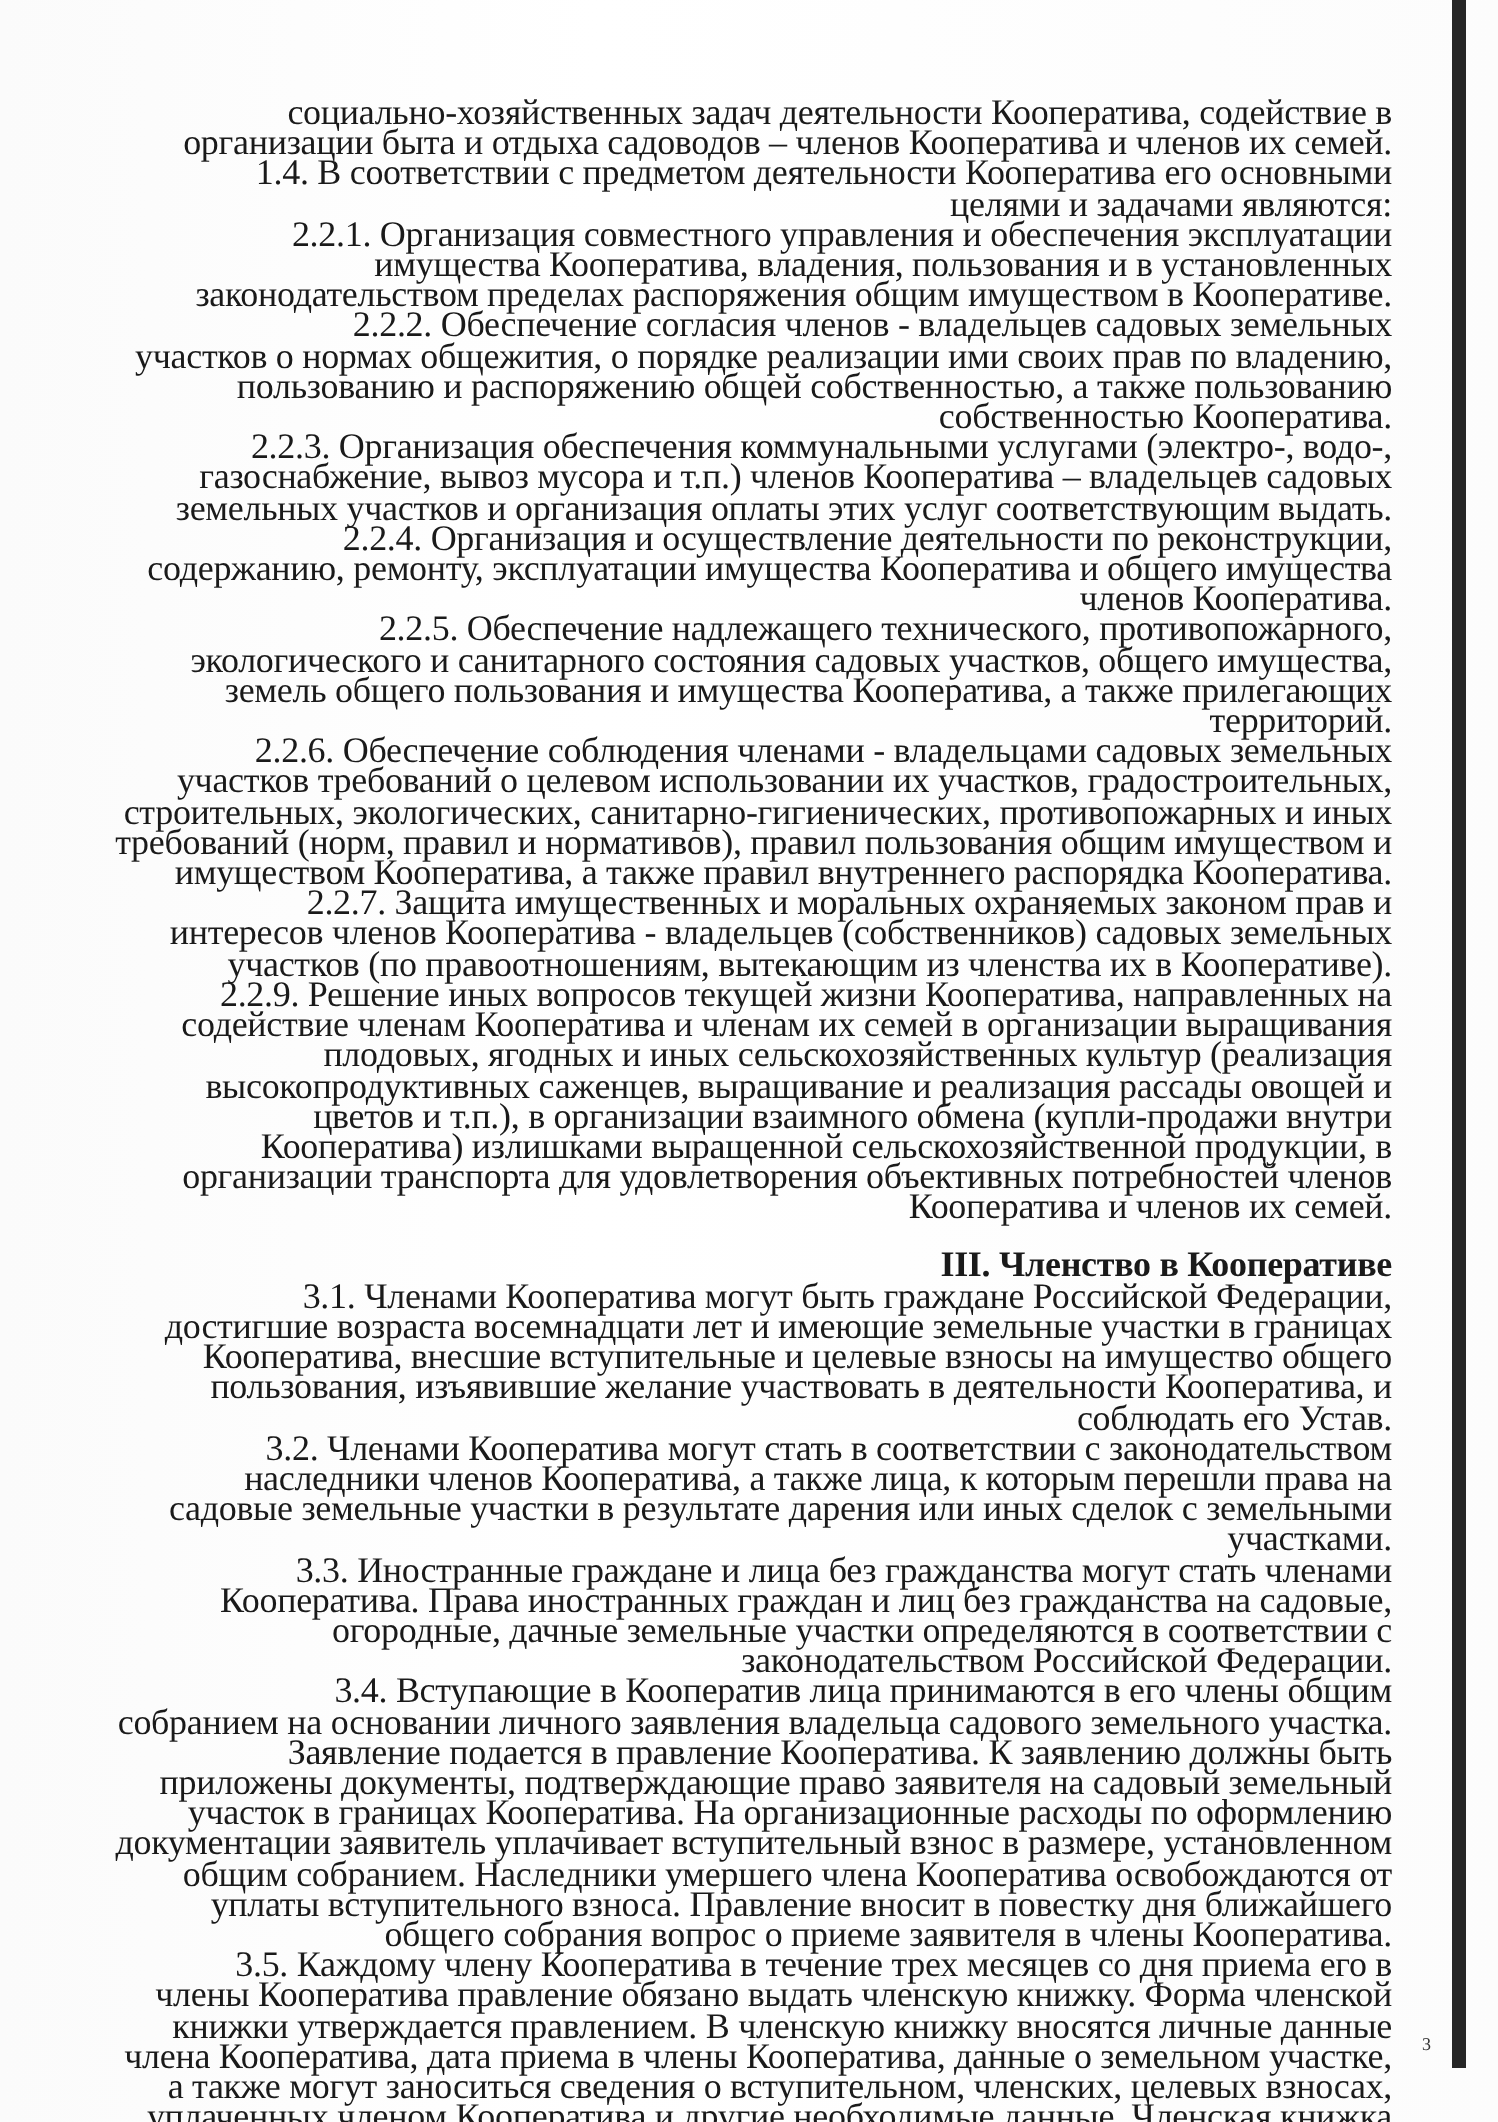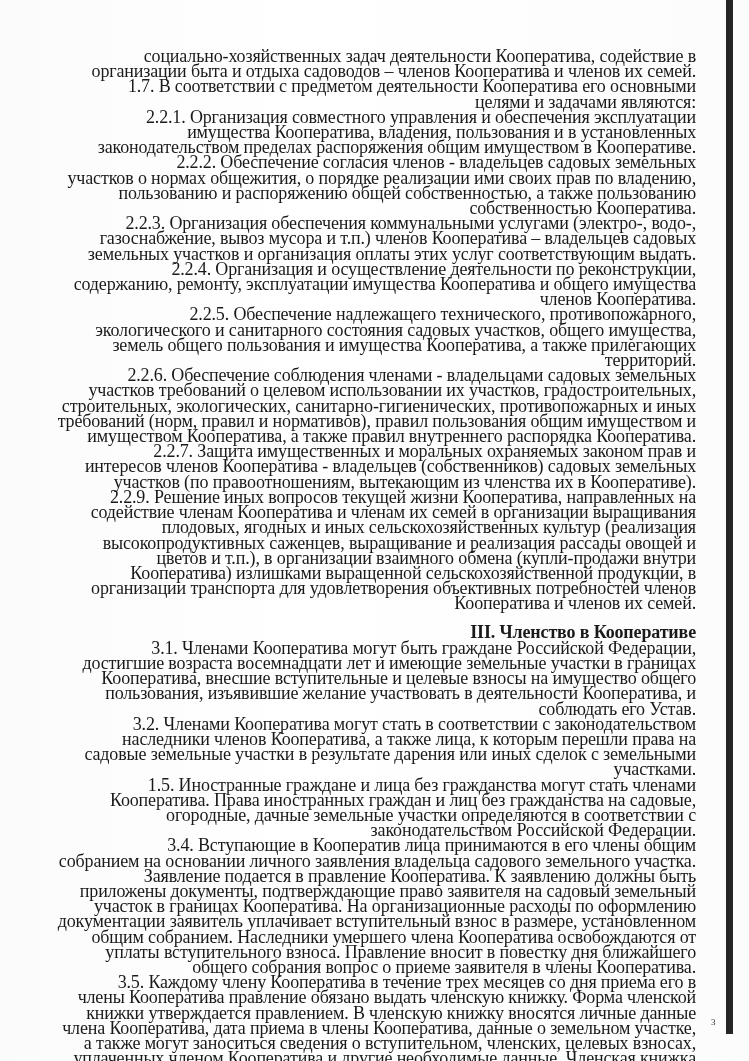--- a/index.html
+++ b/index.html
@@ -62,33 +62,33 @@
     }
   </style>
 </head>
 <body>
 
 <div class="page">
   <div class="edge-bar"></div>
 
   <div class="content">
     <p>социально-хозяйственных задач деятельности Кооператива, содействие в организации быта и отдыха садоводов – членов Кооператива и членов их семей.</p>
-    <p class="indent">1.7. В соответствии с предметом деятельности Кооператива его основными целями и задачами являются:</p>
+    <p class="indent">1.4. В соответствии с предметом деятельности Кооператива его основными целями и задачами являются:</p>
     <p class="indent">2.2.1. Организация совместного управления и обеспечения эксплуатации имущества Кооператива, владения, пользования и в установленных законодательством пределах распоряжения общим имуществом в Кооперативе.</p>
     <p class="indent">2.2.2. Обеспечение согласия членов - владельцев садовых земельных участков о нормах общежития, о порядке реализации ими своих прав по владению, пользованию и распоряжению общей собственностью, а также пользованию собственностью Кооператива.</p>
     <p class="indent">2.2.3. Организация обеспечения коммунальными услугами (электро-, водо-, газоснабжение, вывоз мусора и т.п.) членов Кооператива – владельцев садовых земельных участков и организация оплаты этих услуг соответствующим выдать.</p>
     <p class="indent">2.2.4. Организация и осуществление деятельности по реконструкции, содержанию, ремонту, эксплуатации имущества Кооператива и общего имущества членов Кооператива.</p>
     <p class="indent">2.2.5. Обеспечение надлежащего технического, противопожарного, экологического и санитарного состояния садовых участков, общего имущества, земель общего пользования и имущества Кооператива, а также прилегающих территорий.</p>
     <p class="indent">2.2.6. Обеспечение соблюдения членами - владельцами садовых земельных участков требований о целевом использовании их участков, градостроительных, строительных, экологических, санитарно-гигиенических, противопожарных и иных требований (норм, правил и нормативов), правил пользования общим имуществом и имуществом Кооператива, а также правил внутреннего распорядка Кооператива.</p>
     <p class="indent">2.2.7. Защита имущественных и моральных охраняемых законом прав и интересов членов Кооператива - владельцев (собственников) садовых земельных участков (по правоотношениям, вытекающим из членства их в Кооперативе).</p>
     <p class="indent">2.2.9. Решение иных вопросов текущей жизни Кооператива, направленных на содействие членам Кооператива и членам их семей в организации выращивания плодовых, ягодных и иных сельскохозяйственных культур (реализация высокопродуктивных саженцев, выращивание и реализация рассады овощей и цветов и т.п.), в организации взаимного обмена (купли-продажи внутри Кооператива) излишками выращенной сельскохозяйственной продукции, в организации транспорта для удовлетворения объективных потребностей членов Кооператива и членов их семей.</p>
 
     <p class="heading">III. Членство в Кооперативе</p>
 
     <p class="indent">3.1. Членами Кооператива могут быть граждане Российской Федерации, достигшие возраста восемнадцати лет и имеющие земельные участки в границах Кооператива, внесшие вступительные и целевые взносы на имущество общего пользования, изъявившие желание участвовать в деятельности Кооператива, и соблюдать его Устав.</p>
     <p class="indent">3.2. Членами Кооператива могут стать в соответствии с законодательством наследники членов Кооператива, а также лица, к которым перешли права на садовые земельные участки в результате дарения или иных сделок с земельными участками.</p>
-    <p class="indent">1.5. Иностранные граждане и лица без гражданства могут стать членами Кооператива. Права иностранных граждан и лиц без гражданства на садовые, огородные, дачные земельные участки определяются в соответствии с законодательством Российской Федерации.</p>
+    <p class="indent">3.3. Иностранные граждане и лица без гражданства могут стать членами Кооператива. Права иностранных граждан и лиц без гражданства на садовые, огородные, дачные земельные участки определяются в соответствии с законодательством Российской Федерации.</p>
     <p class="indent">3.4. Вступающие в Кооператив лица принимаются в его члены общим собранием на основании личного заявления владельца садового земельного участка. Заявление подается в правление Кооператива. К заявлению должны быть приложены документы, подтверждающие право заявителя на садовый земельный участок в границах Кооператива. На организационные расходы по оформлению документации заявитель уплачивает вступительный взнос в размере, установленном общим собранием. Наследники умершего члена Кооператива освобождаются от уплаты вступительного взноса. Правление вносит в повестку дня ближайшего общего собрания вопрос о приеме заявителя в члены Кооператива.</p>
     <p class="indent">3.5. Каждому члену Кооператива в течение трех месяцев со дня приема его в члены Кооператива правление обязано выдать членскую книжку. Форма членской книжки утверждается правлением. В членскую книжку вносятся личные данные члена Кооператива, дата приема в члены Кооператива, данные о земельном участке, а также могут заноситься сведения о вступительном, членских, целевых взносах, уплаченных членом Кооператива и другие необходимые данные. Членская книжка заверяется подписью председателя правления или его заместителем и печатью Кооператива.</p>
   </div>
 
   <div class="page-number">3</div>
 </div>
 
 </body></html>

